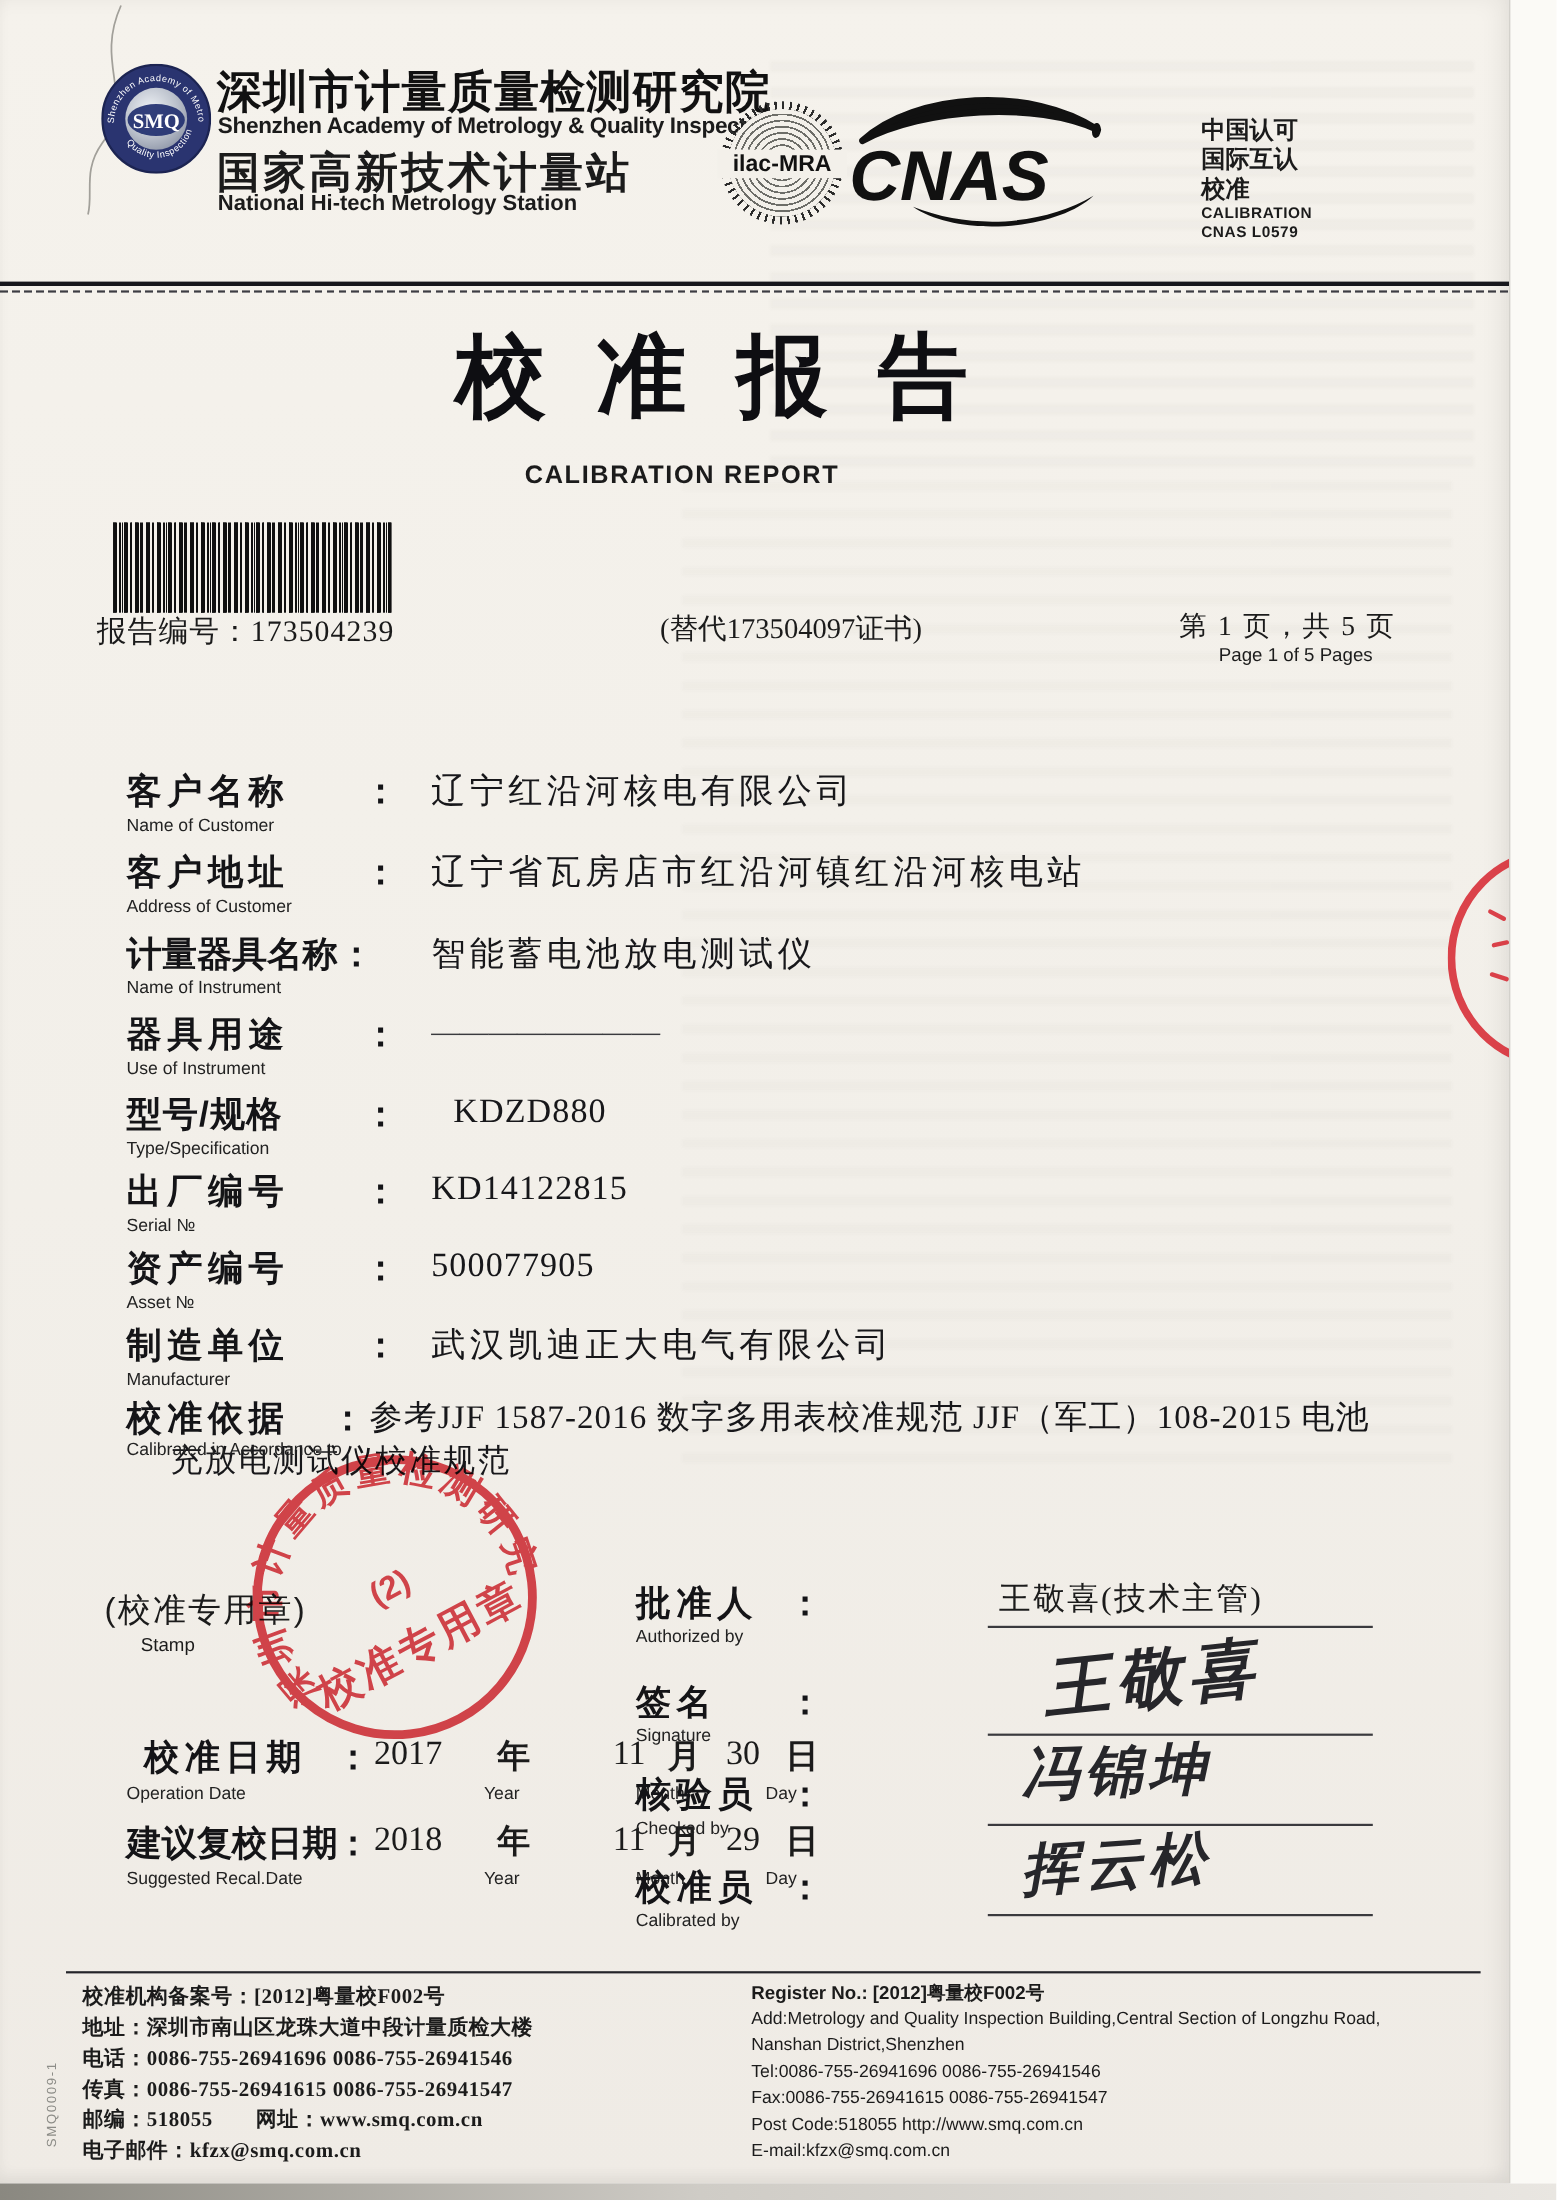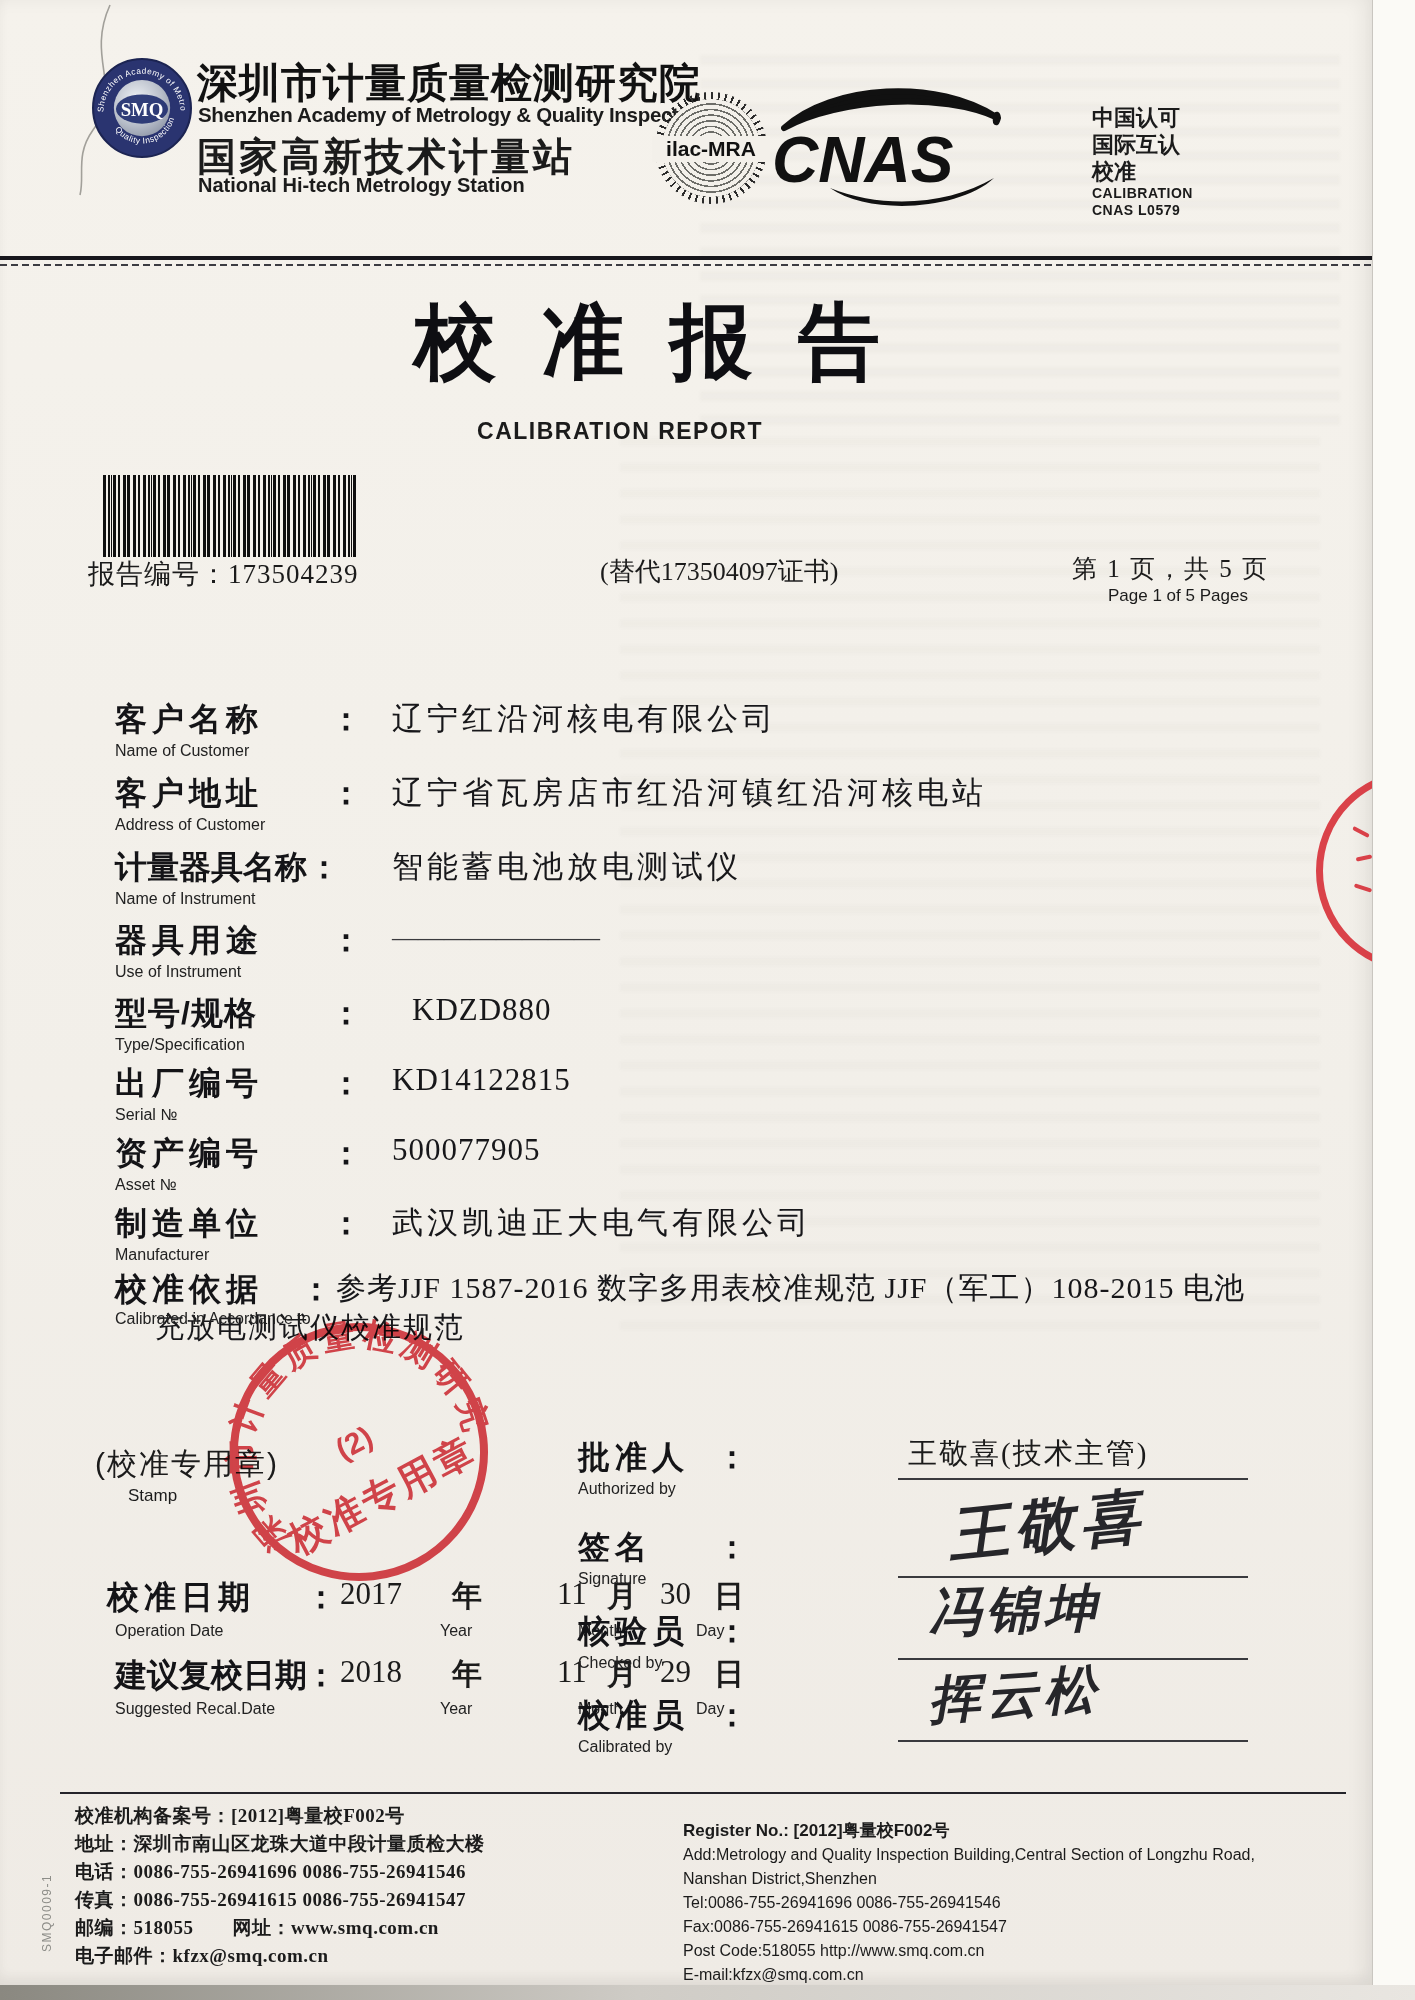--- a/index.html
+++ b/index.html
@@ -62,21 +62,21 @@
   
   .d-num{font-size:31px;}
   .d-cjk{font-size:30px;font-weight:bold;}
   .ap-val{font-size:29px;letter-spacing:2px;}
   .uline{height:0;border-bottom:2px solid #3a3a3e;width:350px;left:898px;}
   .script{font-family:"Liberation Serif","DejaVu Serif",serif;font-style:italic;font-weight:bold;
         color:#26262a;letter-spacing:6px;z-index:5;}
   
   .f-rule{left:60px;top:1792px;width:1286px;height:2px;background:#24242a;}
   .f-left{font-size:19px;font-weight:bold;line-height:28px;letter-spacing:.5px;}
-  .f-right{font-size:16px;line-height:24px;margin-top:19px;}
+  .f-right{font-size:16px;line-height:24px;}
   .vcode{left:40px;top:1952px;transform:rotate(-90deg);transform-origin:0 0;
         font-size:12px;color:#8d8d88;letter-spacing:1.5px;}
 </style>
 </head>
 <body>
 
 <div class="paper">
 
   <div class="ghost" style="left:700px;top:55px;width:640px;height:370px;
               background:repeating-linear-gradient(0deg,rgba(110,110,104,.07) 0 10px,transparent 10px 24px);"></div>
@@ -225,21 +225,21 @@
   </svg>
 
   <div class="abs edge-seal">
     <div class="edge-seal-circle"></div>
     <div class="edge-mark" style="left:36px;top:60px;width:18px;height:4px;transform:rotate(28deg)"></div>
     <div class="edge-mark" style="left:40px;top:86px;width:16px;height:4px;transform:rotate(-12deg)"></div>
     <div class="edge-mark" style="left:38px;top:116px;width:18px;height:4px;transform:rotate(18deg)"></div>
   </div>
 
   <div class="abs frow" style="top:1576px">
-    <span class="abs lbl" style="left:107px">校准日期</span>
+    <span class="abs lbl" style="left:131px">校准日期</span>
     <span class="abs lbl" style="left:305px">：</span>
     <span class="abs d-num serif" style="left:340px">2017</span>
     <span class="abs d-cjk" style="left:452px">年</span>
     <span class="abs d-num serif" style="left:557px">11</span>
     <span class="abs d-cjk" style="left:607px">月</span>
     <span class="abs d-num serif" style="left:660px">30</span>
     <span class="abs d-cjk" style="left:714px">日</span>
     <span class="abs sub" style="left:115px;top:46px">Operation Date</span>
     <span class="abs sub" style="left:440px;top:46px">Year</span>
     <span class="abs sub" style="left:578px;top:46px">Month</span>

